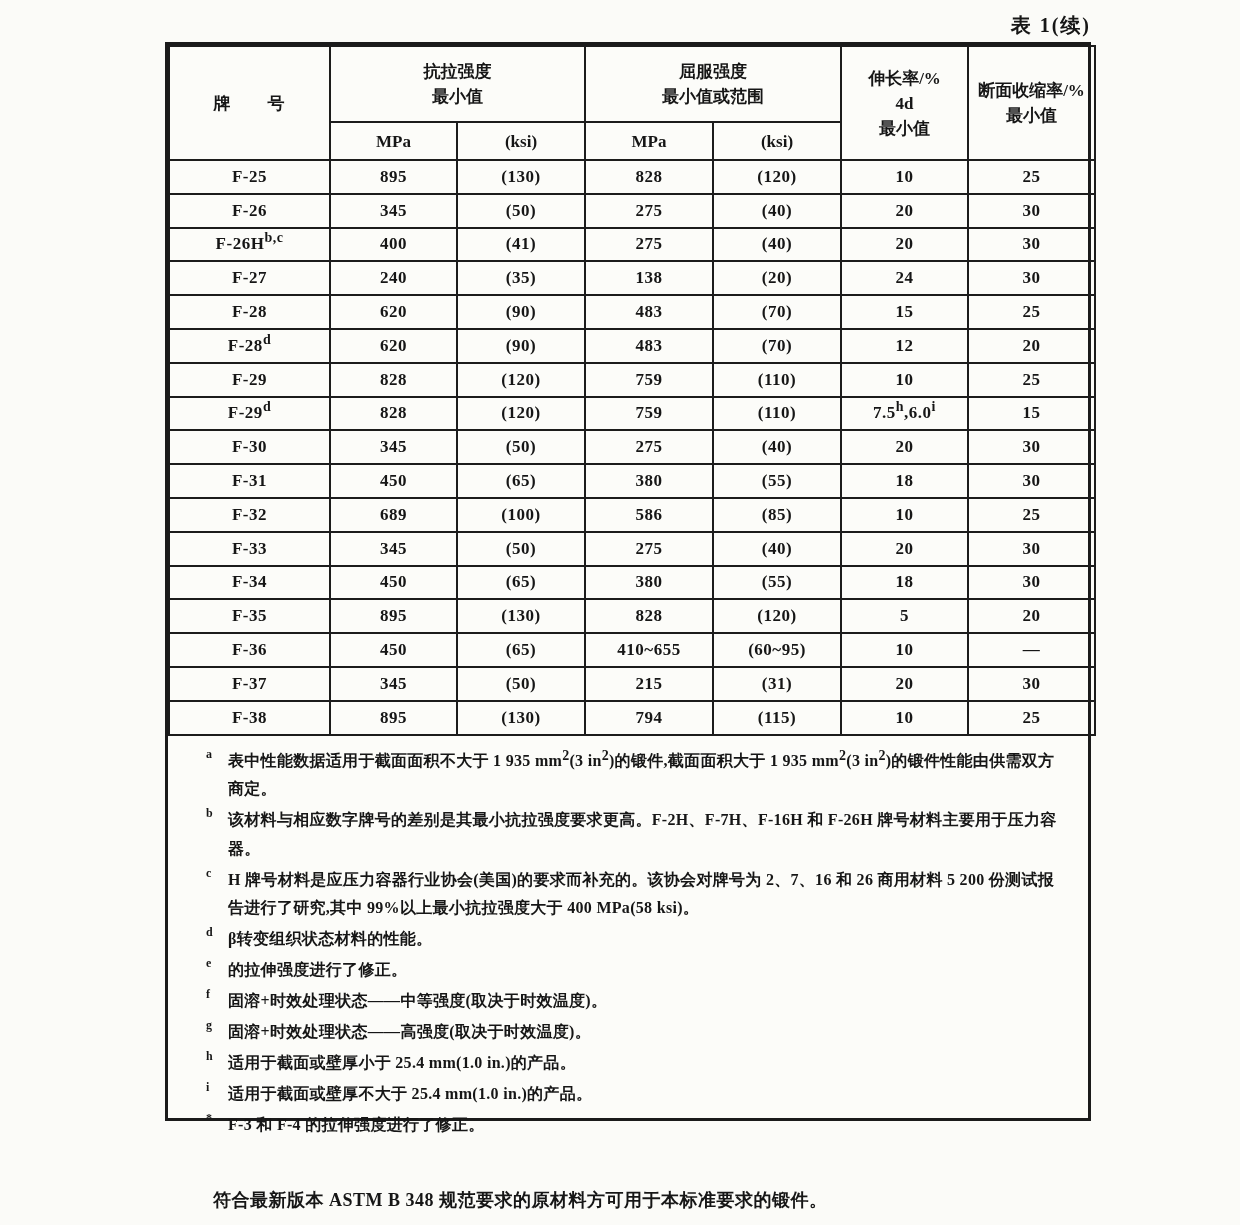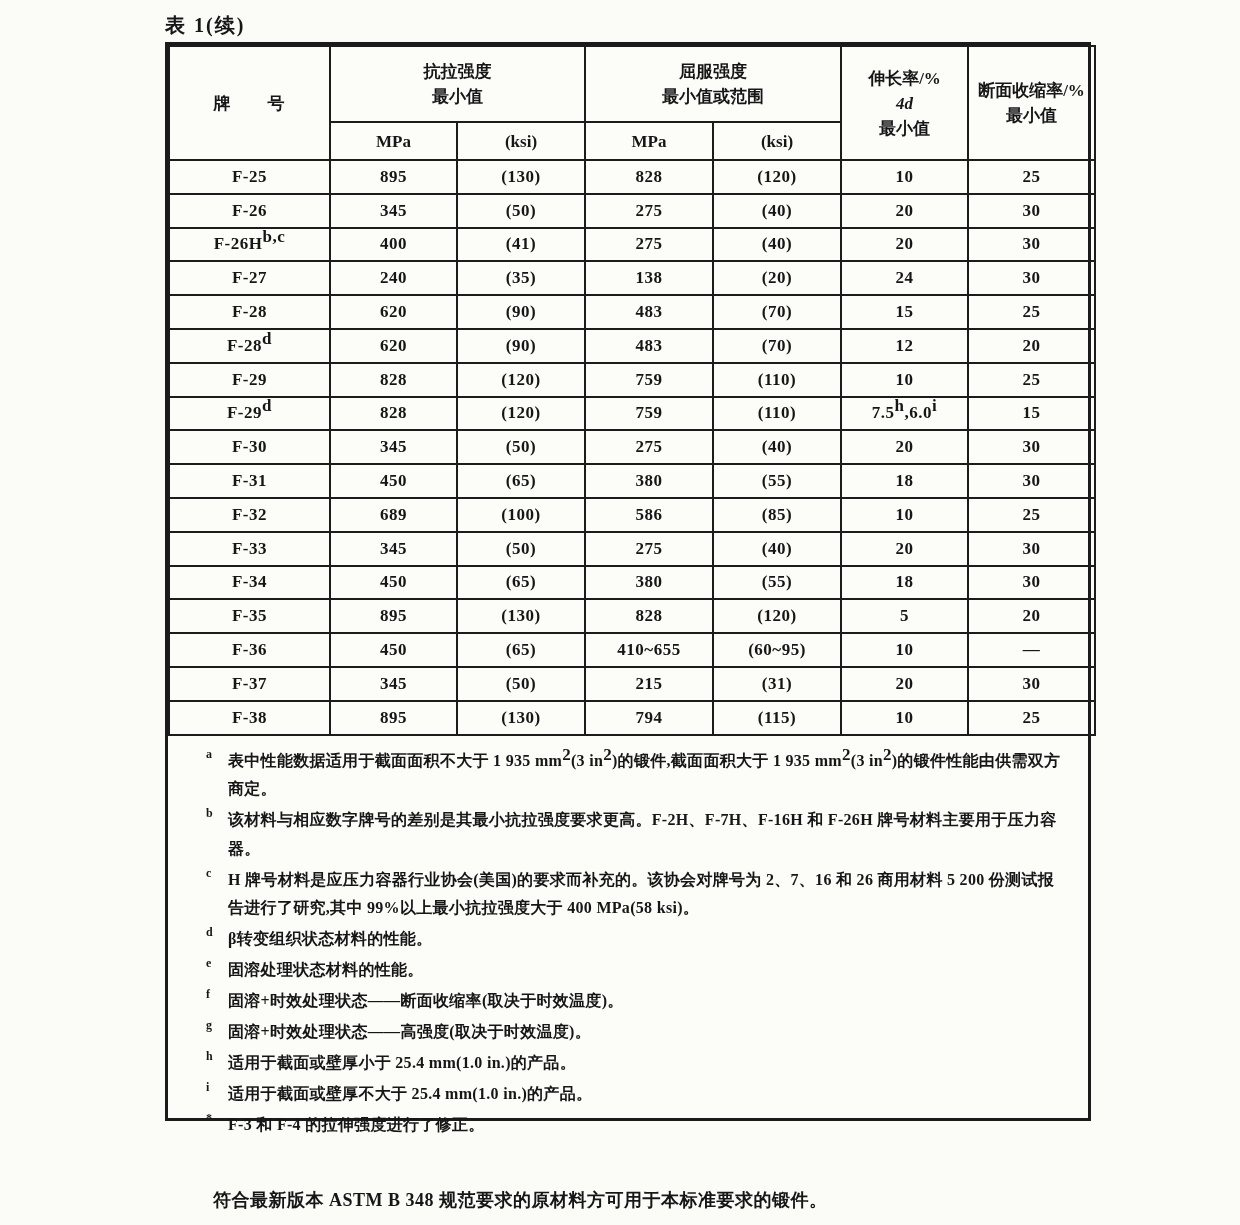--- a/index.html
+++ b/index.html
@@ -7,21 +7,21 @@
     width: 1240px; height: 1225px;
     background: #fbfbf8;
     font-family: "Liberation Serif", "DejaVu Serif", serif;
     color: #161616;
     -webkit-font-smoothing: antialiased;
   }
   .page { position: relative; width: 1240px; height: 1225px; overflow: hidden; }
 
   .table-title {
     position: absolute; top: 12px; left: 165px; width: 926px;
-    text-align: left; font-size: 20px; font-weight: 700; letter-spacing: 2px;
+    text-align: right; font-size: 20px; font-weight: 700; letter-spacing: 2px;
   }
 
   .table-frame {
     position: absolute; top: 42px; left: 165px; width: 926px; height: 1079px;
     border: 3px solid #1b1b1b; box-sizing: border-box; background: #fcfcf9;
   }
 
   table.spec-table {
     border-collapse: collapse; width: 100%; table-layout: fixed;
   }
@@ -30,23 +30,23 @@
     text-align: center; vertical-align: middle;
     padding: 0 2px;
     font-size: 17px;
     overflow: hidden;
   }
   .spec-table thead th { font-weight: 700; line-height: 25px; }
   .spec-table thead tr.spanner-row th { height: 74px; }
   .spec-table thead tr.unit-row th { height: 36px; font-weight: 600; }
   .spec-table tbody td { height: 31.8px; font-weight: 600; letter-spacing: 0.5px; }
   .spec-table td.c-grade { letter-spacing: 0.5px; }
-  .spec-table sup, .fn-text sup { font-size: 17px; line-height: 0; }
+  .spec-table sup, .fn-text sup { font-size: 14px; line-height: 0; }
   .grade-head { letter-spacing: 1px; font-family: Liberation Serif, serif; }
-  .ital { font-style: italic; font-weight: 700; }
+  .ital { font-weight: 700; }
 
   .footnotes { padding: 11px 20px 0 0; }
   .footnote {
     position: relative; margin: 0 0 2.5px; padding-left: 60px;
     font-size: 16px; line-height: 28.5px; font-weight: 600;
     letter-spacing: 0.3px;
   }
   .fn-marker {
     position: absolute; left: 38px; top: 1px;
     font-size: 12px; font-weight: 700; line-height: 1;
@@ -299,26 +299,26 @@
           <span class="fn-text">H 牌号材料是应压力容器行业协会(美国)的要求而补充的。该协会对牌号为 2、7、16 和 26 商用材料 5 200 份测试报告进行了研究,其中 99%以上最小抗拉强度大于 400 MPa(58 ksi)。</span>
         </p>
 
         <p class="footnote">
           <sup class="fn-marker">d</sup>
           <span class="fn-text">β转变组织状态材料的性能。</span>
         </p>
 
         <p class="footnote">
           <sup class="fn-marker">e</sup>
-          <span class="fn-text">固溶处理状态材料的性能。</span>
+          <span class="fn-text">的拉伸强度进行了修正。</span>
         </p>
 
         <p class="footnote">
           <sup class="fn-marker">f</sup>
-          <span class="fn-text">固溶+时效处理状态——断面收缩率(取决于时效温度)。</span>
+          <span class="fn-text">固溶+时效处理状态——中等强度(取决于时效温度)。</span>
         </p>
 
         <p class="footnote">
           <sup class="fn-marker">g</sup>
           <span class="fn-text">固溶+时效处理状态——高强度(取决于时效温度)。</span>
         </p>
 
         <p class="footnote">
           <sup class="fn-marker">h</sup>
           <span class="fn-text">适用于截面或壁厚小于 25.4 mm(1.0 in.)的产品。</span>

